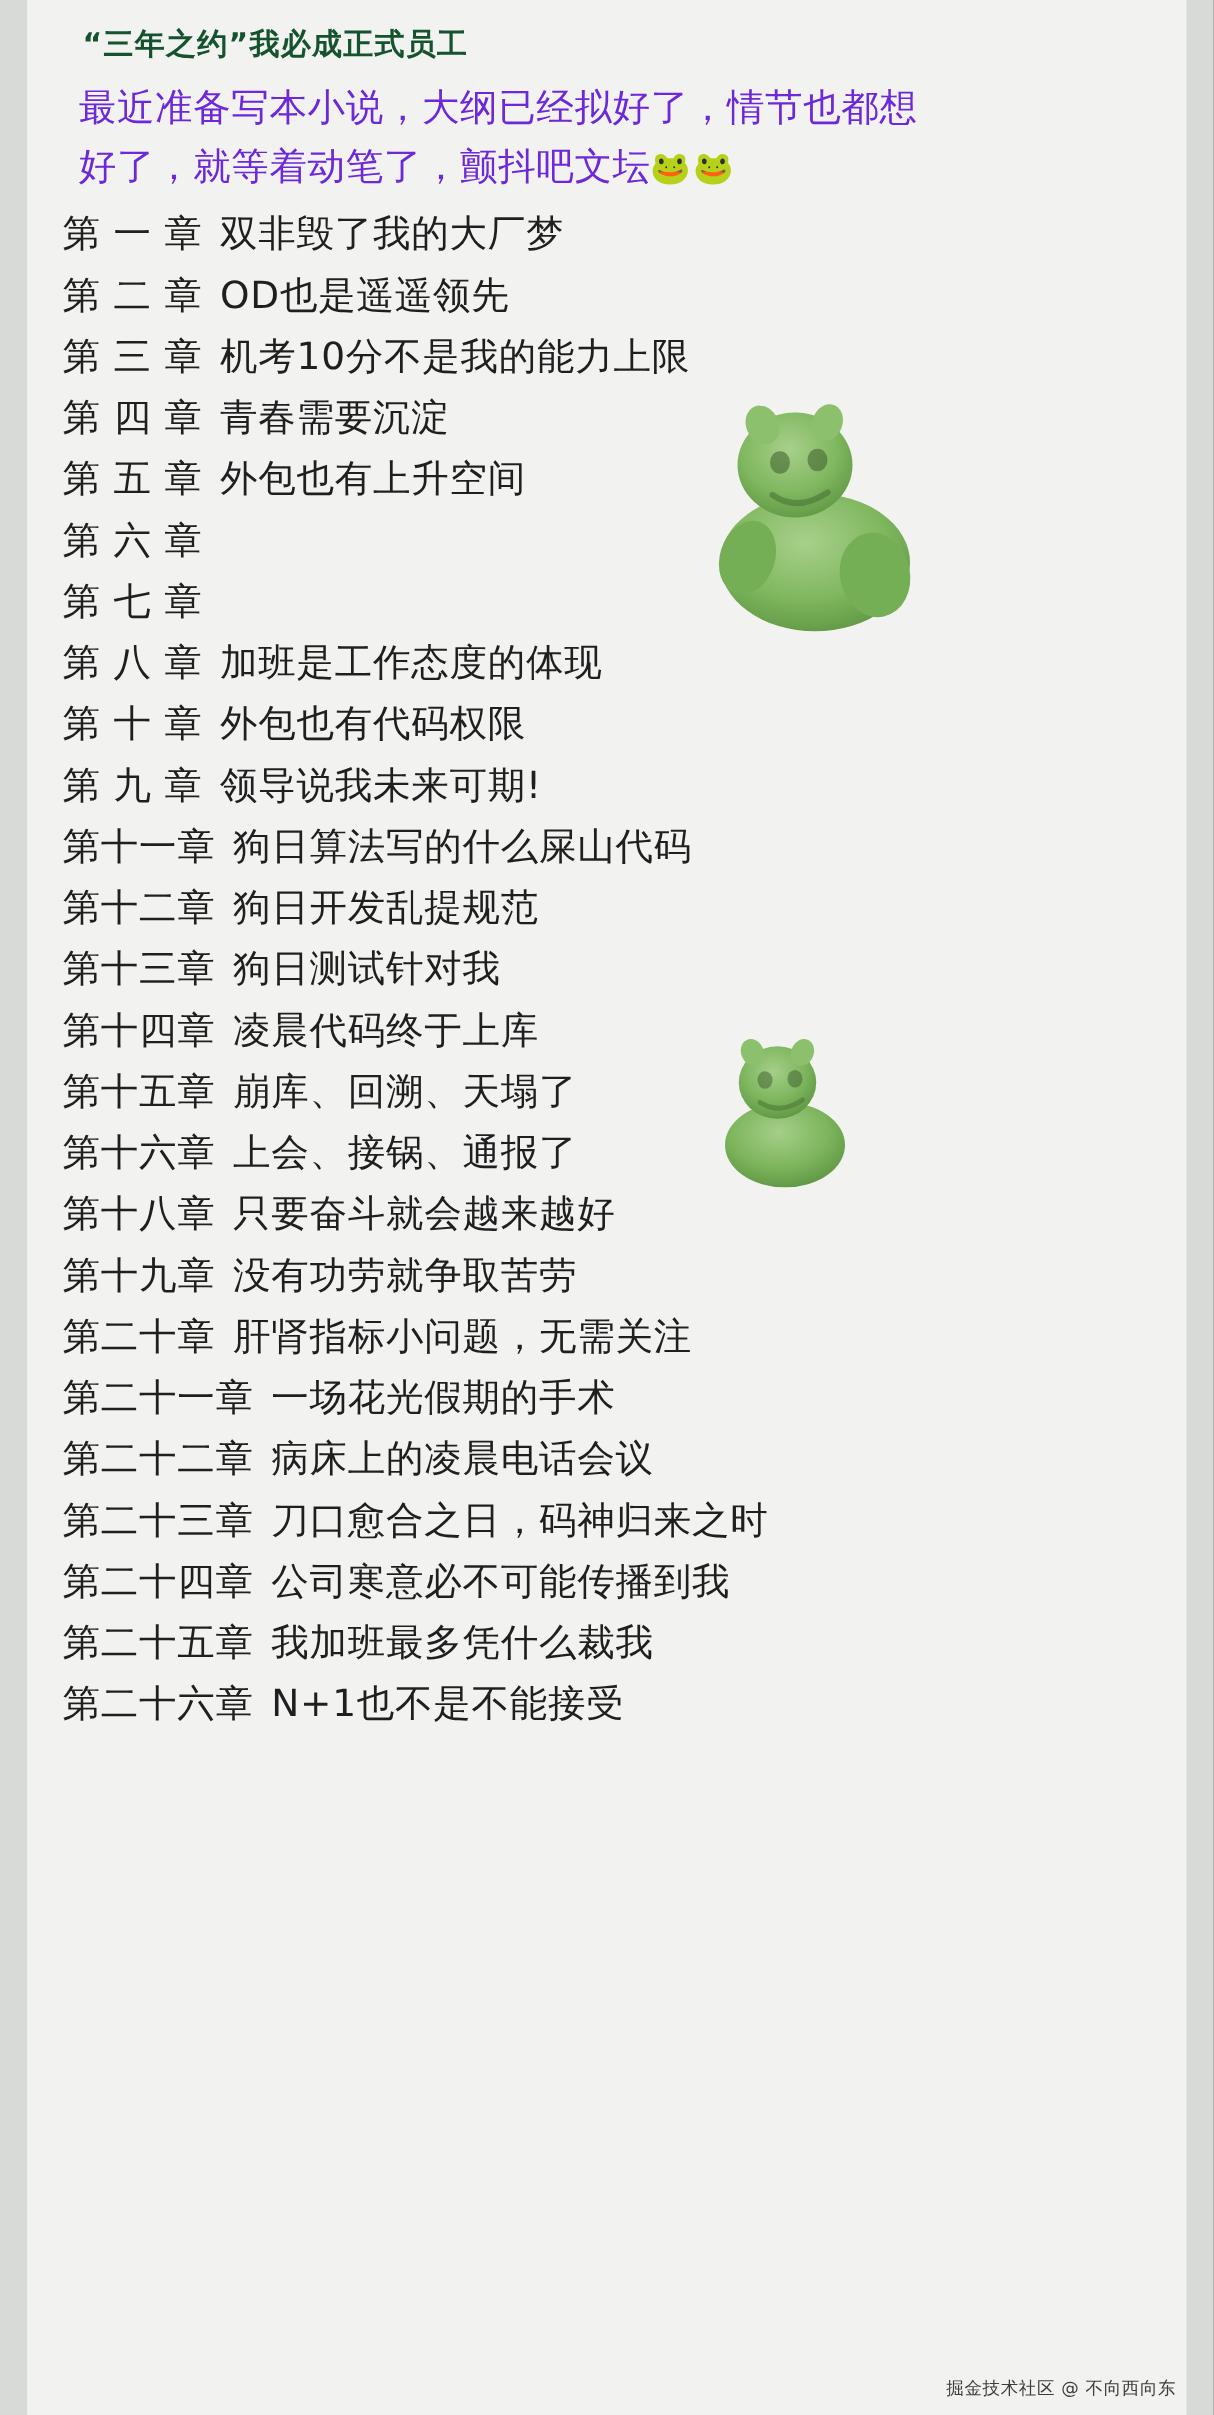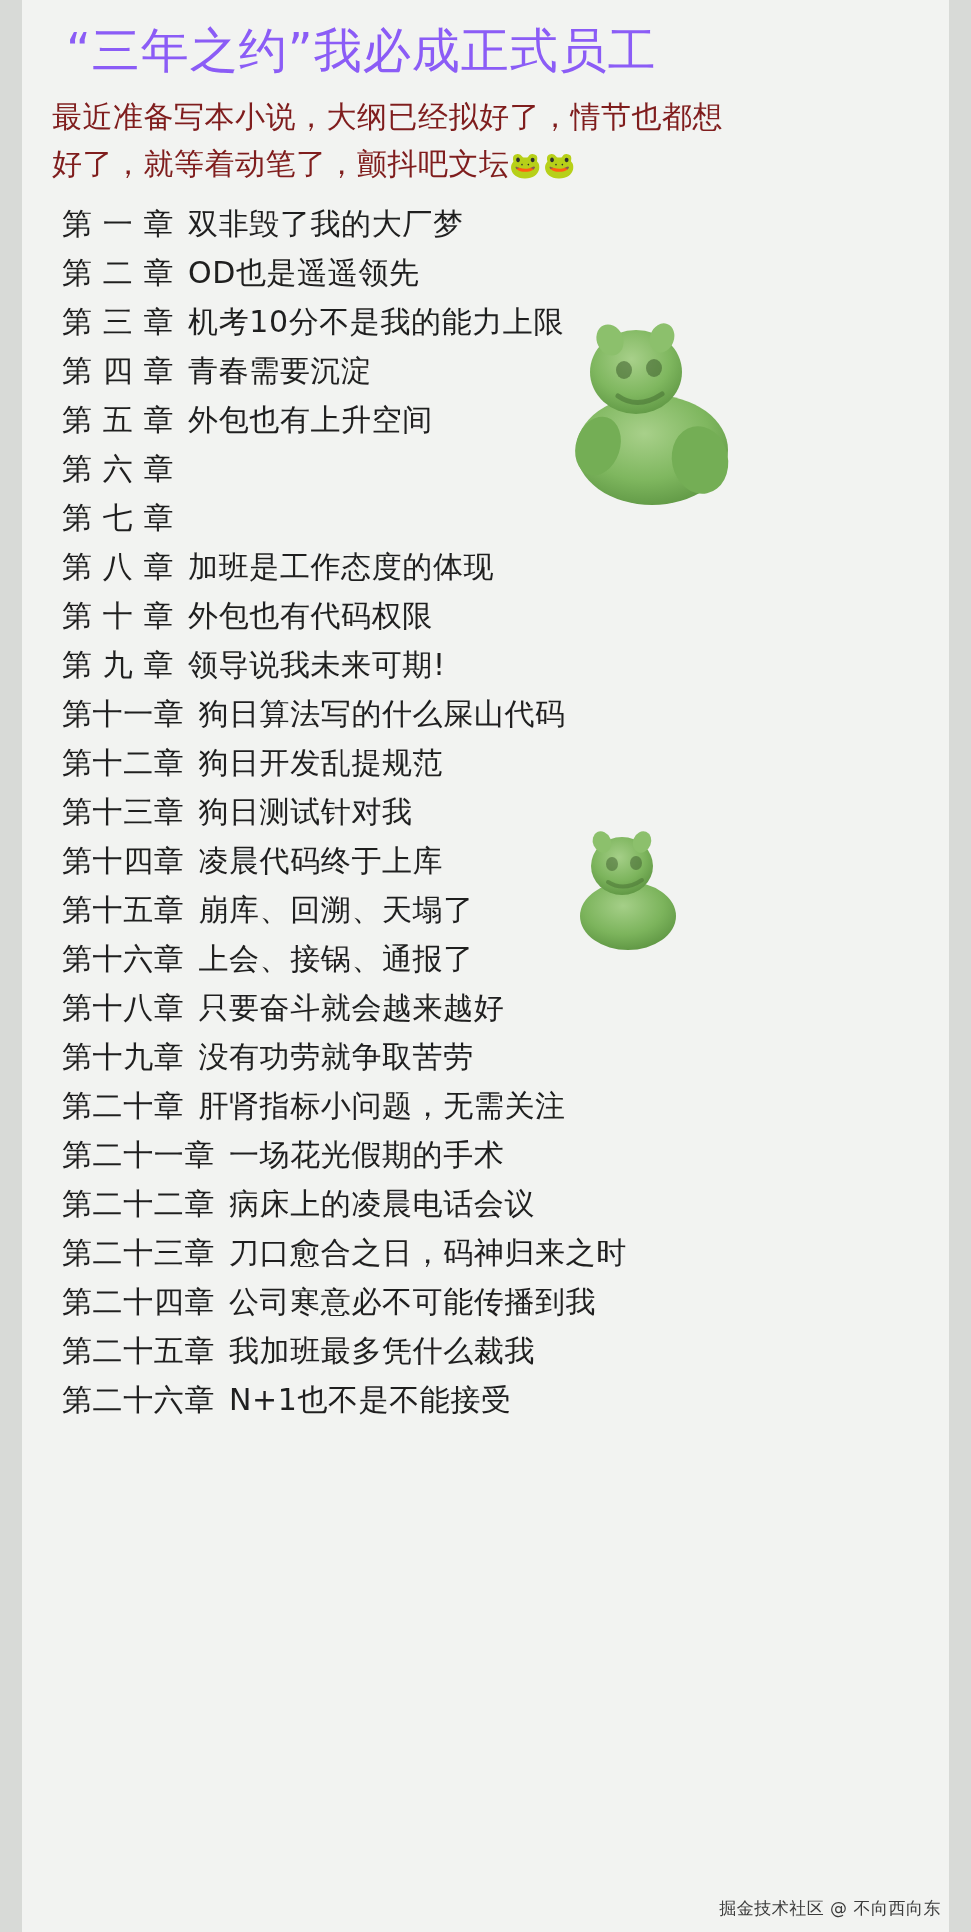--- a/index.html
+++ b/index.html
@@ -36,43 +36,43 @@
     left: 22px;
     top: 0;
     right: 22px;
     bottom: 0;
     background: #f2f3f1;
     padding: 14px 26px 0 26px;
     box-sizing: border-box;
   }
 
   .title {
-    font-size: 48px;
-    font-weight: 400;
-    color: #8b5cf6;
+    font-size: 24px;
+    font-weight: 700;
+    color: #14532d;
     letter-spacing: 1px;
     line-height: 1.25;
     margin: 6px 0 14px 18px;
     white-space: nowrap;
   }
 
   .intro {
     font-size: 30px;
-    color: #7f1d1d;
+    color: #6d28d9;
     line-height: 1.55;
-    margin: 0 0 6px 4px;
+    margin: 0 0 6px 15px;
     letter-spacing: 0.5px;
   }
   .intro .emoji {
     font-size: 26px;
     letter-spacing: 2px;
   }
 
   .chapters {
-    margin: 12px;
+    margin: 0;
     padding: 0;
     list-style: none;
   }
   .chapter {
     display: flex;
     align-items: baseline;
     font-size: 30px;
     color: #1f1f1f;
     line-height: 1.0;
     padding: 9.5px 0 9.5px 2px;
@@ -104,21 +104,21 @@
     left: 560px;
     top: 820px;
     width: 130px;
     height: 130px;
   }
 
   .watermark {
     position: absolute;
     right: 30px;
     bottom: 12px;
-    font-size: 17px;
+    font-size: 14px;
     color: #3c3c3c;
     letter-spacing: 0.5px;
     white-space: nowrap;
   }
 </style>
 </head>
 <body>
 
 <div class="page">
 

